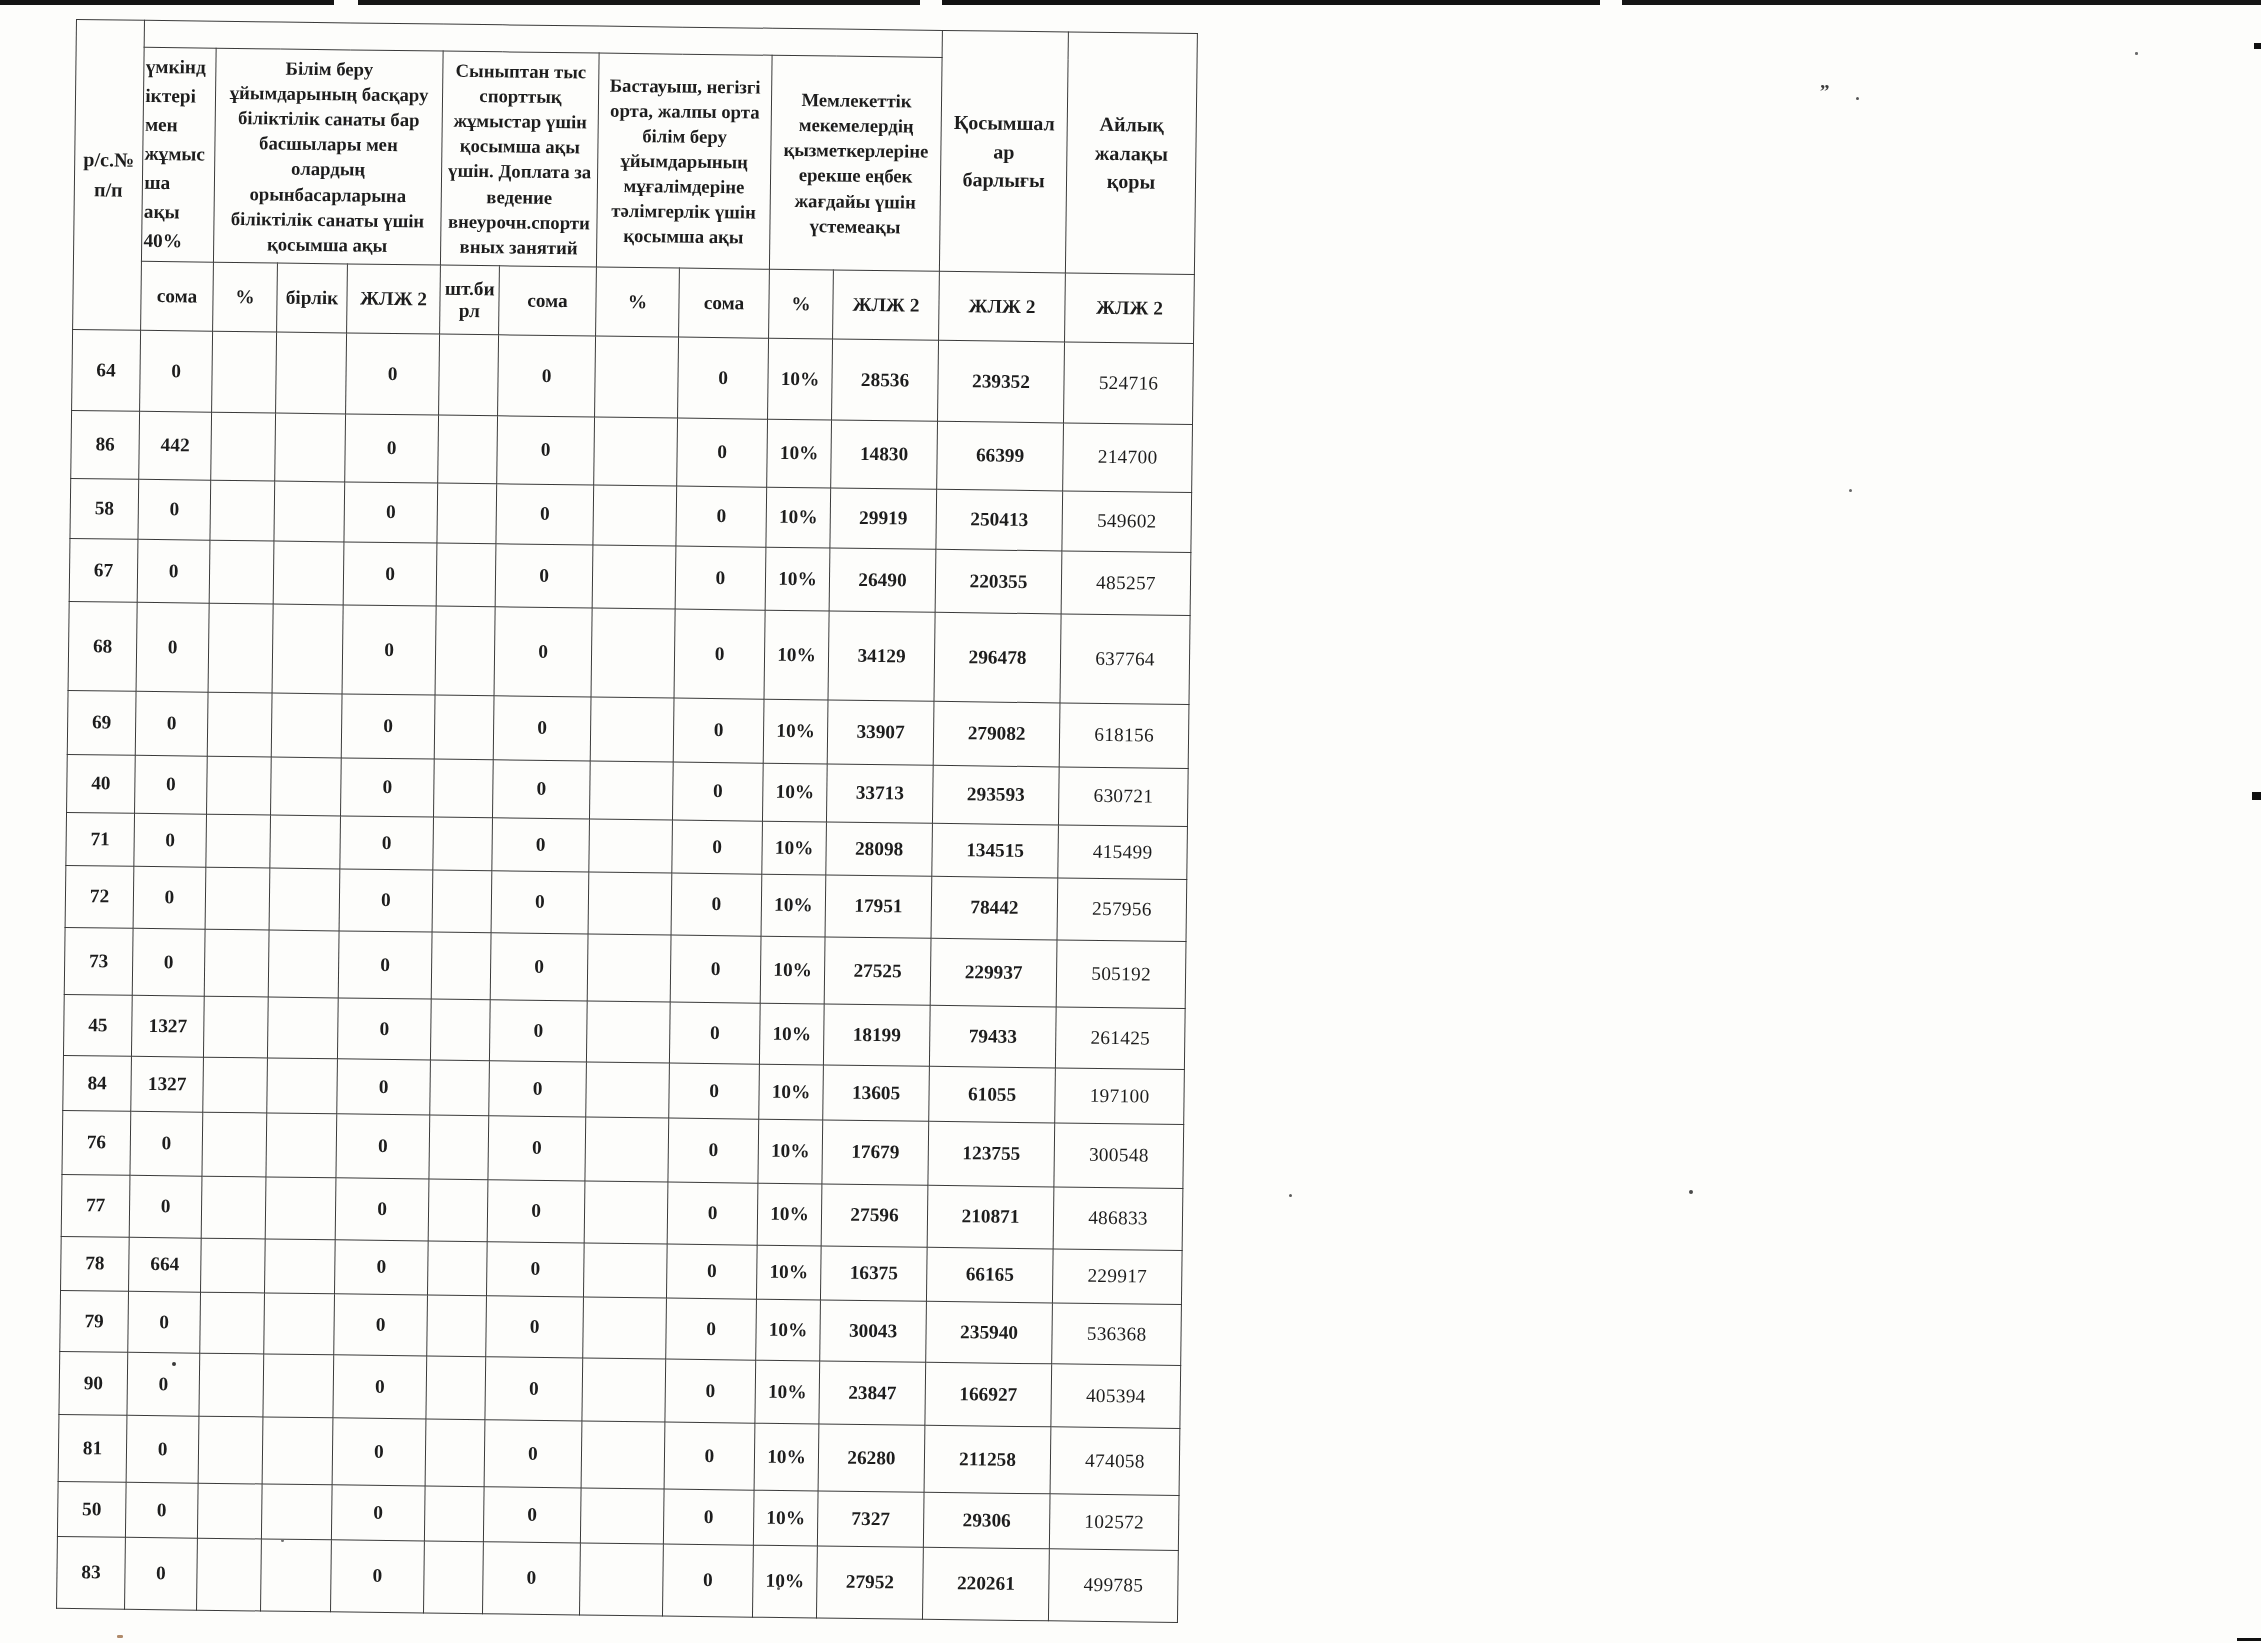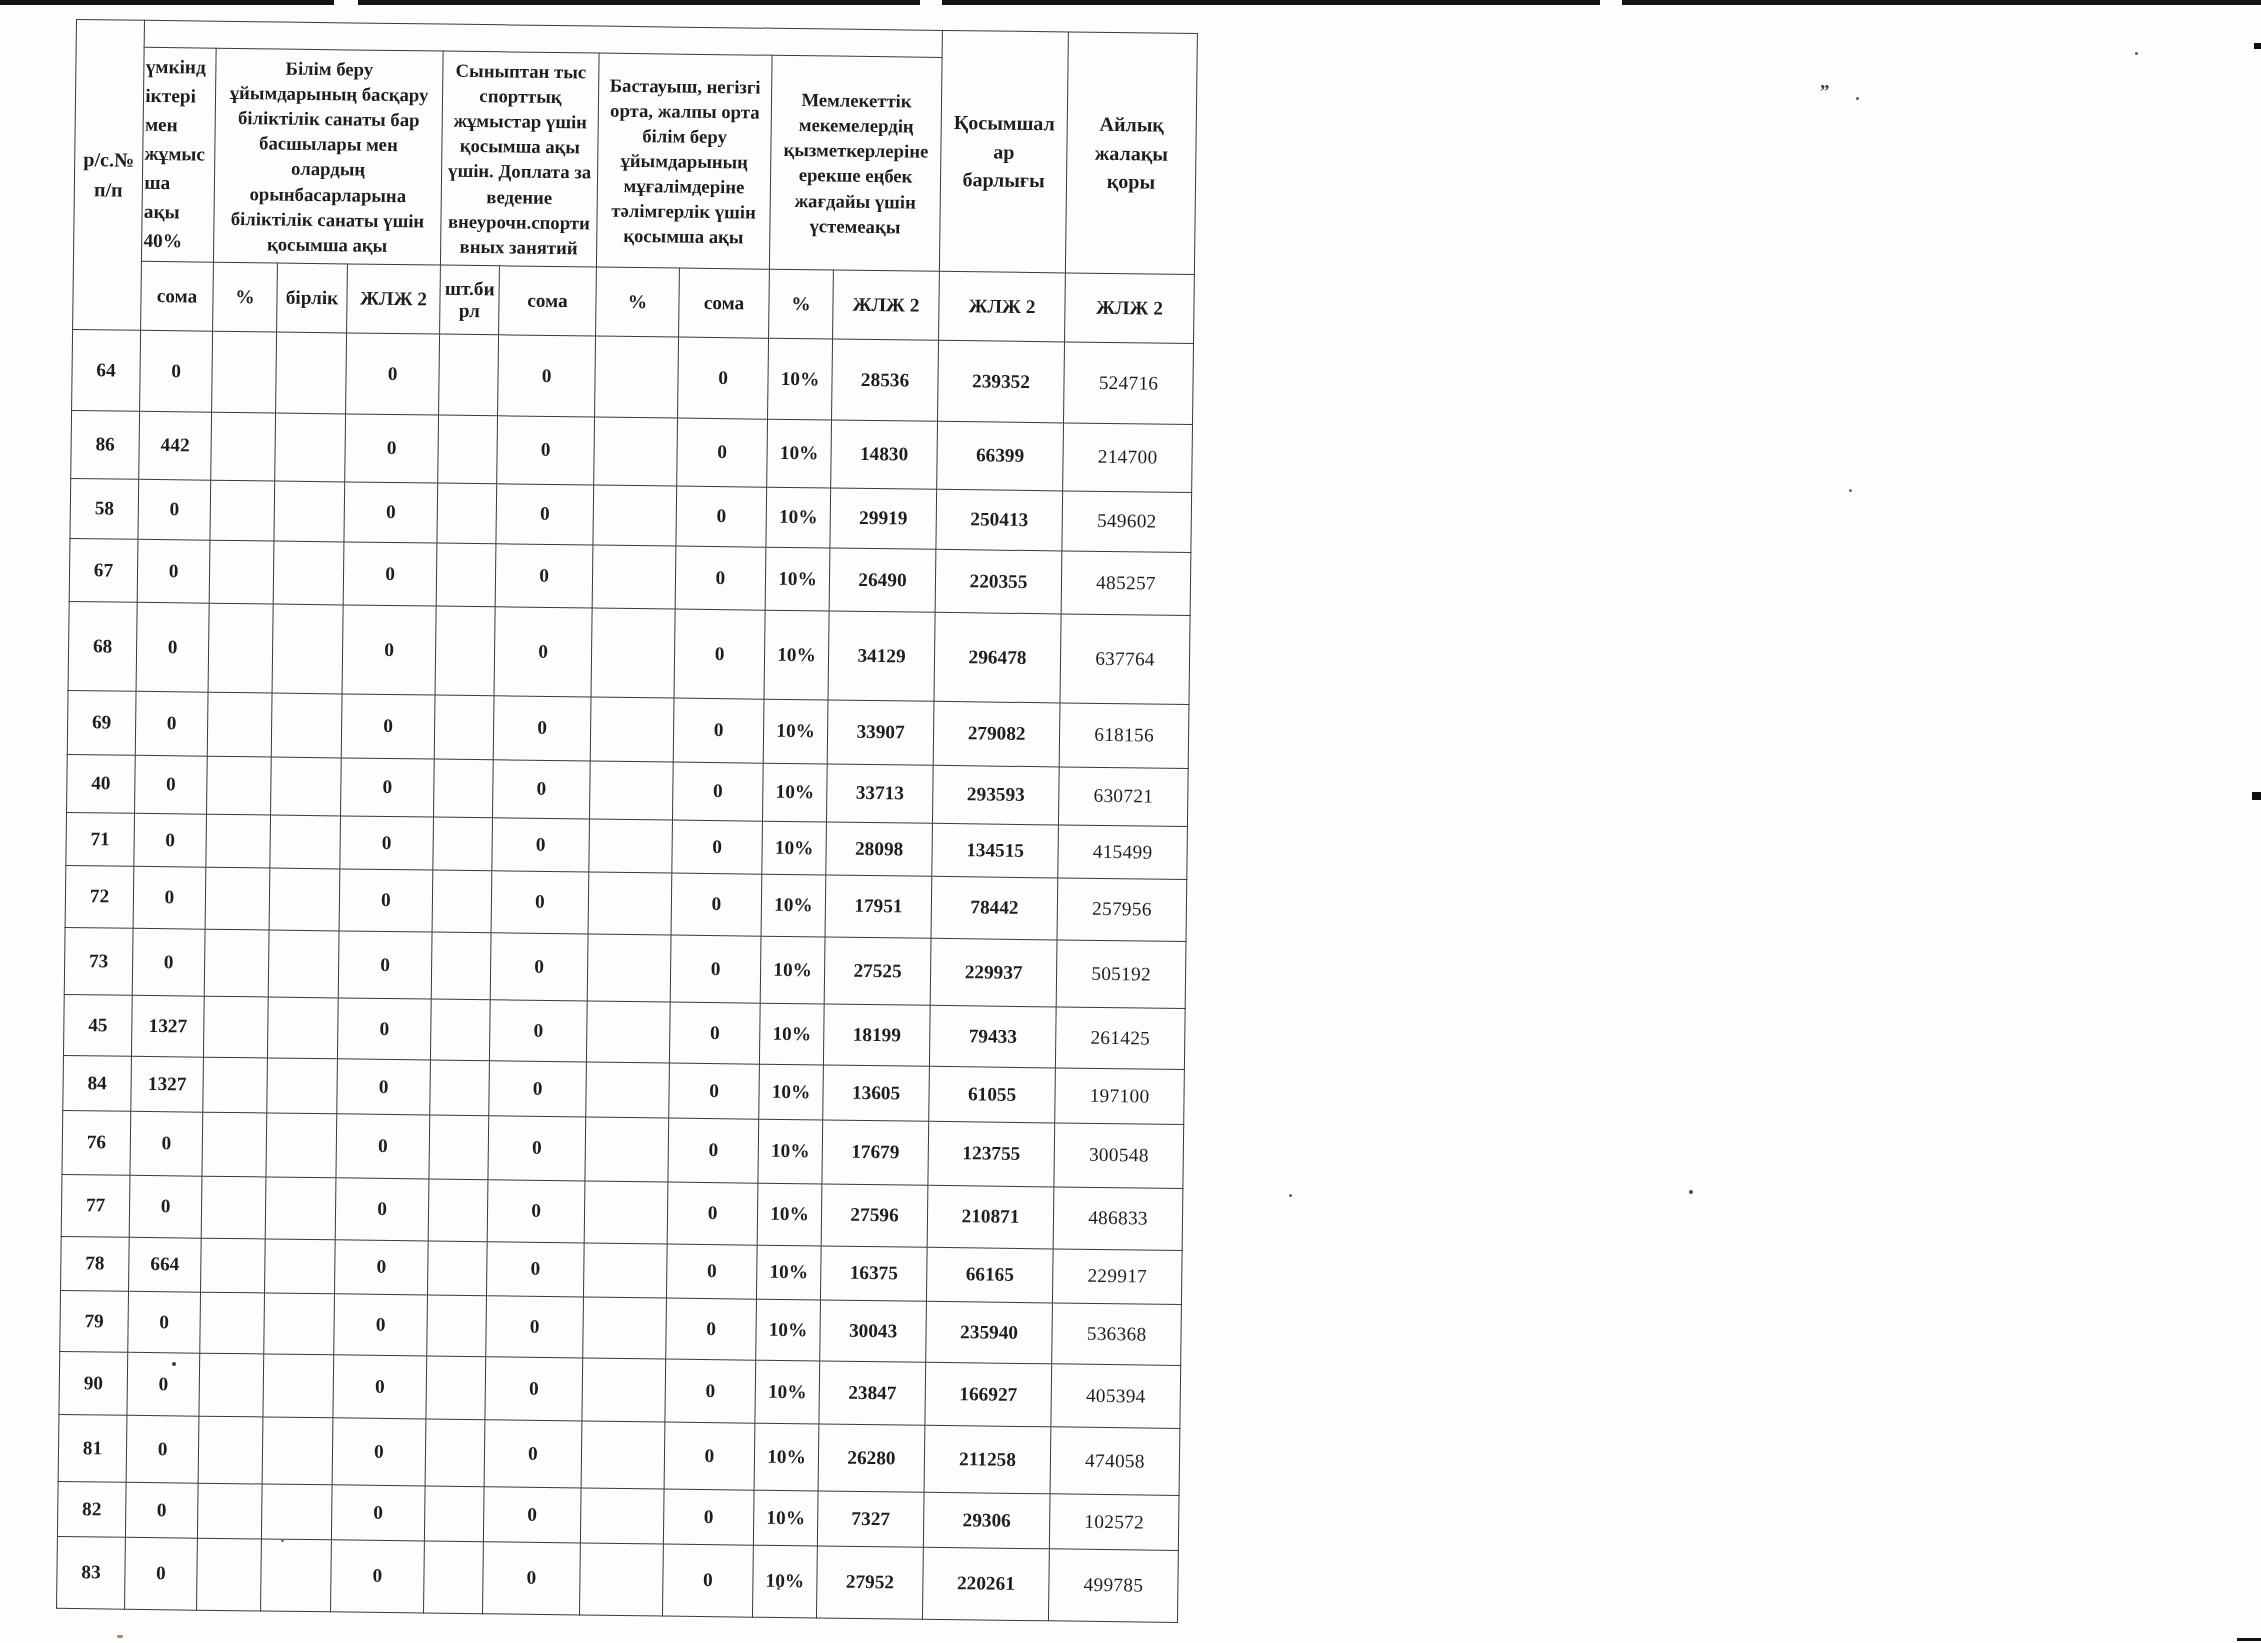--- a/index.html
+++ b/index.html
@@ -385,21 +385,21 @@
             <td class="dc c4"></td>
             <td class="dc c5">0</td>
             <td class="dc c6"></td>
             <td class="dc c7">0</td>
             <td class="dc c8">10%</td>
             <td class="dc c9">26280</td>
             <td class="dc c10">211258</td>
             <td class="dc c11">474058</td>
           </tr>
           <tr style="height: 55px;">
-            <td class="num">82</td>
+            <td class="num">50</td>
             <td class="dc c0">0</td>
             <td class="dc c1"></td>
             <td class="dc c2"></td>
             <td class="dc c3">0</td>
             <td class="dc c4"></td>
             <td class="dc c5">0</td>
             <td class="dc c6"></td>
             <td class="dc c7">0</td>
             <td class="dc c8">10%</td>
             <td class="dc c9">7327</td>

